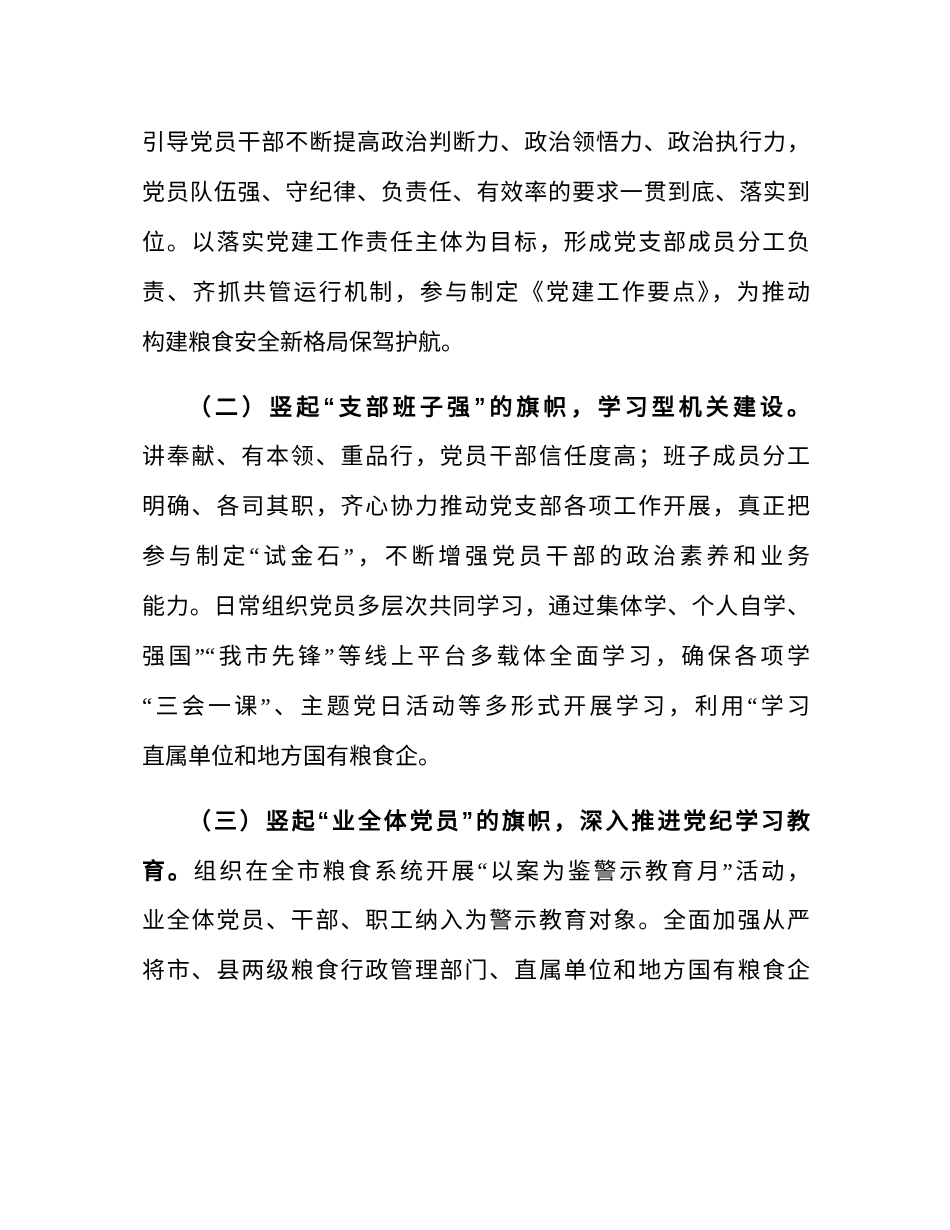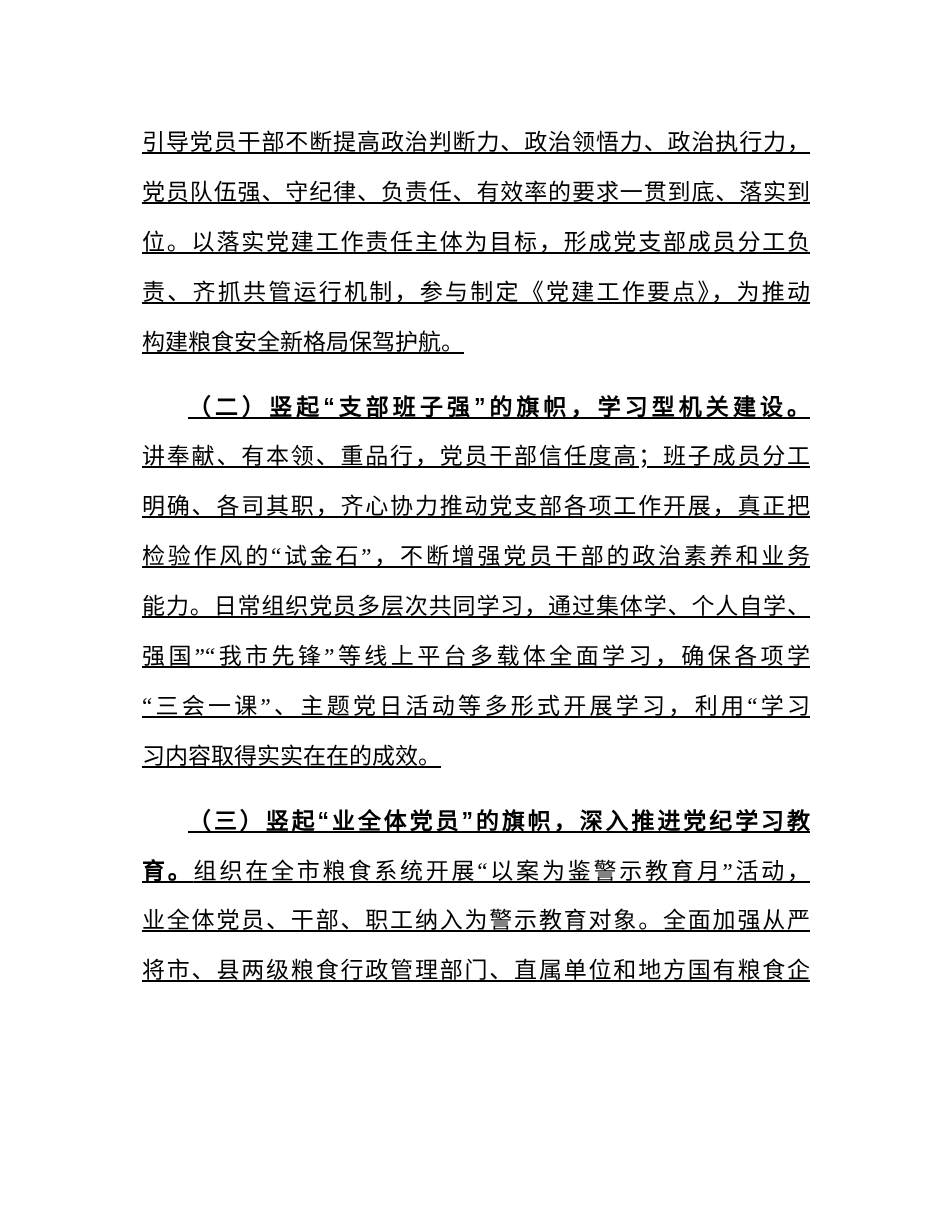--- a/index.html
+++ b/index.html
@@ -13,21 +13,20 @@
     overflow: hidden;
     color: #000000;
     font-family: "Liberation Serif", "DejaVu Serif", serif;
   }
   .page {
     box-sizing: border-box;
     width: 950px;
     height: 1122px;
     padding: 118px 140px 0 142px;
     background: #ffffff;
-    text-decoration: underline;
   }
   .para { margin: 0; }
   .para + .para { margin-top: 14px; }
   .line {
     height: 50px;
     line-height: 50px;
     font-size: 23px;
     text-align: justify;
     text-align-last: justify;
     text-justify: inter-ideograph;
@@ -54,25 +53,25 @@
     <div class="line">党员队伍强、守纪律、负责任、有效率的要求一贯到底、落实到</div>
     <div class="line">位。以落实党建工作责任主体为目标，形成党支部成员分工负</div>
     <div class="line">责、齐抓共管运行机制，参与制定《党建工作要点》，为推动</div>
     <div class="line end">构建粮食安全新格局保驾护航。</div>
   </div>
 
   <div class="para">
     <div class="line hd ind">（二）竖起“支部班子强”的旗帜，学习型机关建设。</div>
     <div class="line">讲奉献、有本领、重品行，党员干部信任度高；班子成员分工</div>
     <div class="line">明确、各司其职，齐心协力推动党支部各项工作开展，真正把</div>
-    <div class="line">检验作风的“试金石”，不断增强党员干部的政治素养和业务</div>
+    <div class="line">参与制定“试金石”，不断增强党员干部的政治素养和业务</div>
     <div class="line">能力。日常组织党员多层次共同学习，通过集体学、个人自学、</div>
     <div class="line">强国”“我市先锋”等线上平台多载体全面学习，确保各项学</div>
     <div class="line">“三会一课”、主题党日活动等多形式开展学习，利用“学习</div>
-    <div class="line end">习内容取得实实在在的成效。</div>
+    <div class="line end">直属单位和地方国有粮食企。</div>
   </div>
 
   <div class="para">
     <div class="line hd ind">（三）竖起“业全体党员”的旗帜，深入推进党纪学习教</div>
     <div class="line"><span class="hd">育。</span><span>组织在全市粮食系统开展“以案为鉴警示教育月”活动，</span></div>
     <div class="line">业全体党员、干部、职工纳入为警示教育对象。全面加强从严</div>
     <div class="line">将市、县两级粮食行政管理部门、直属单位和地方国有粮食企</div>
   </div>
 
 </div>

